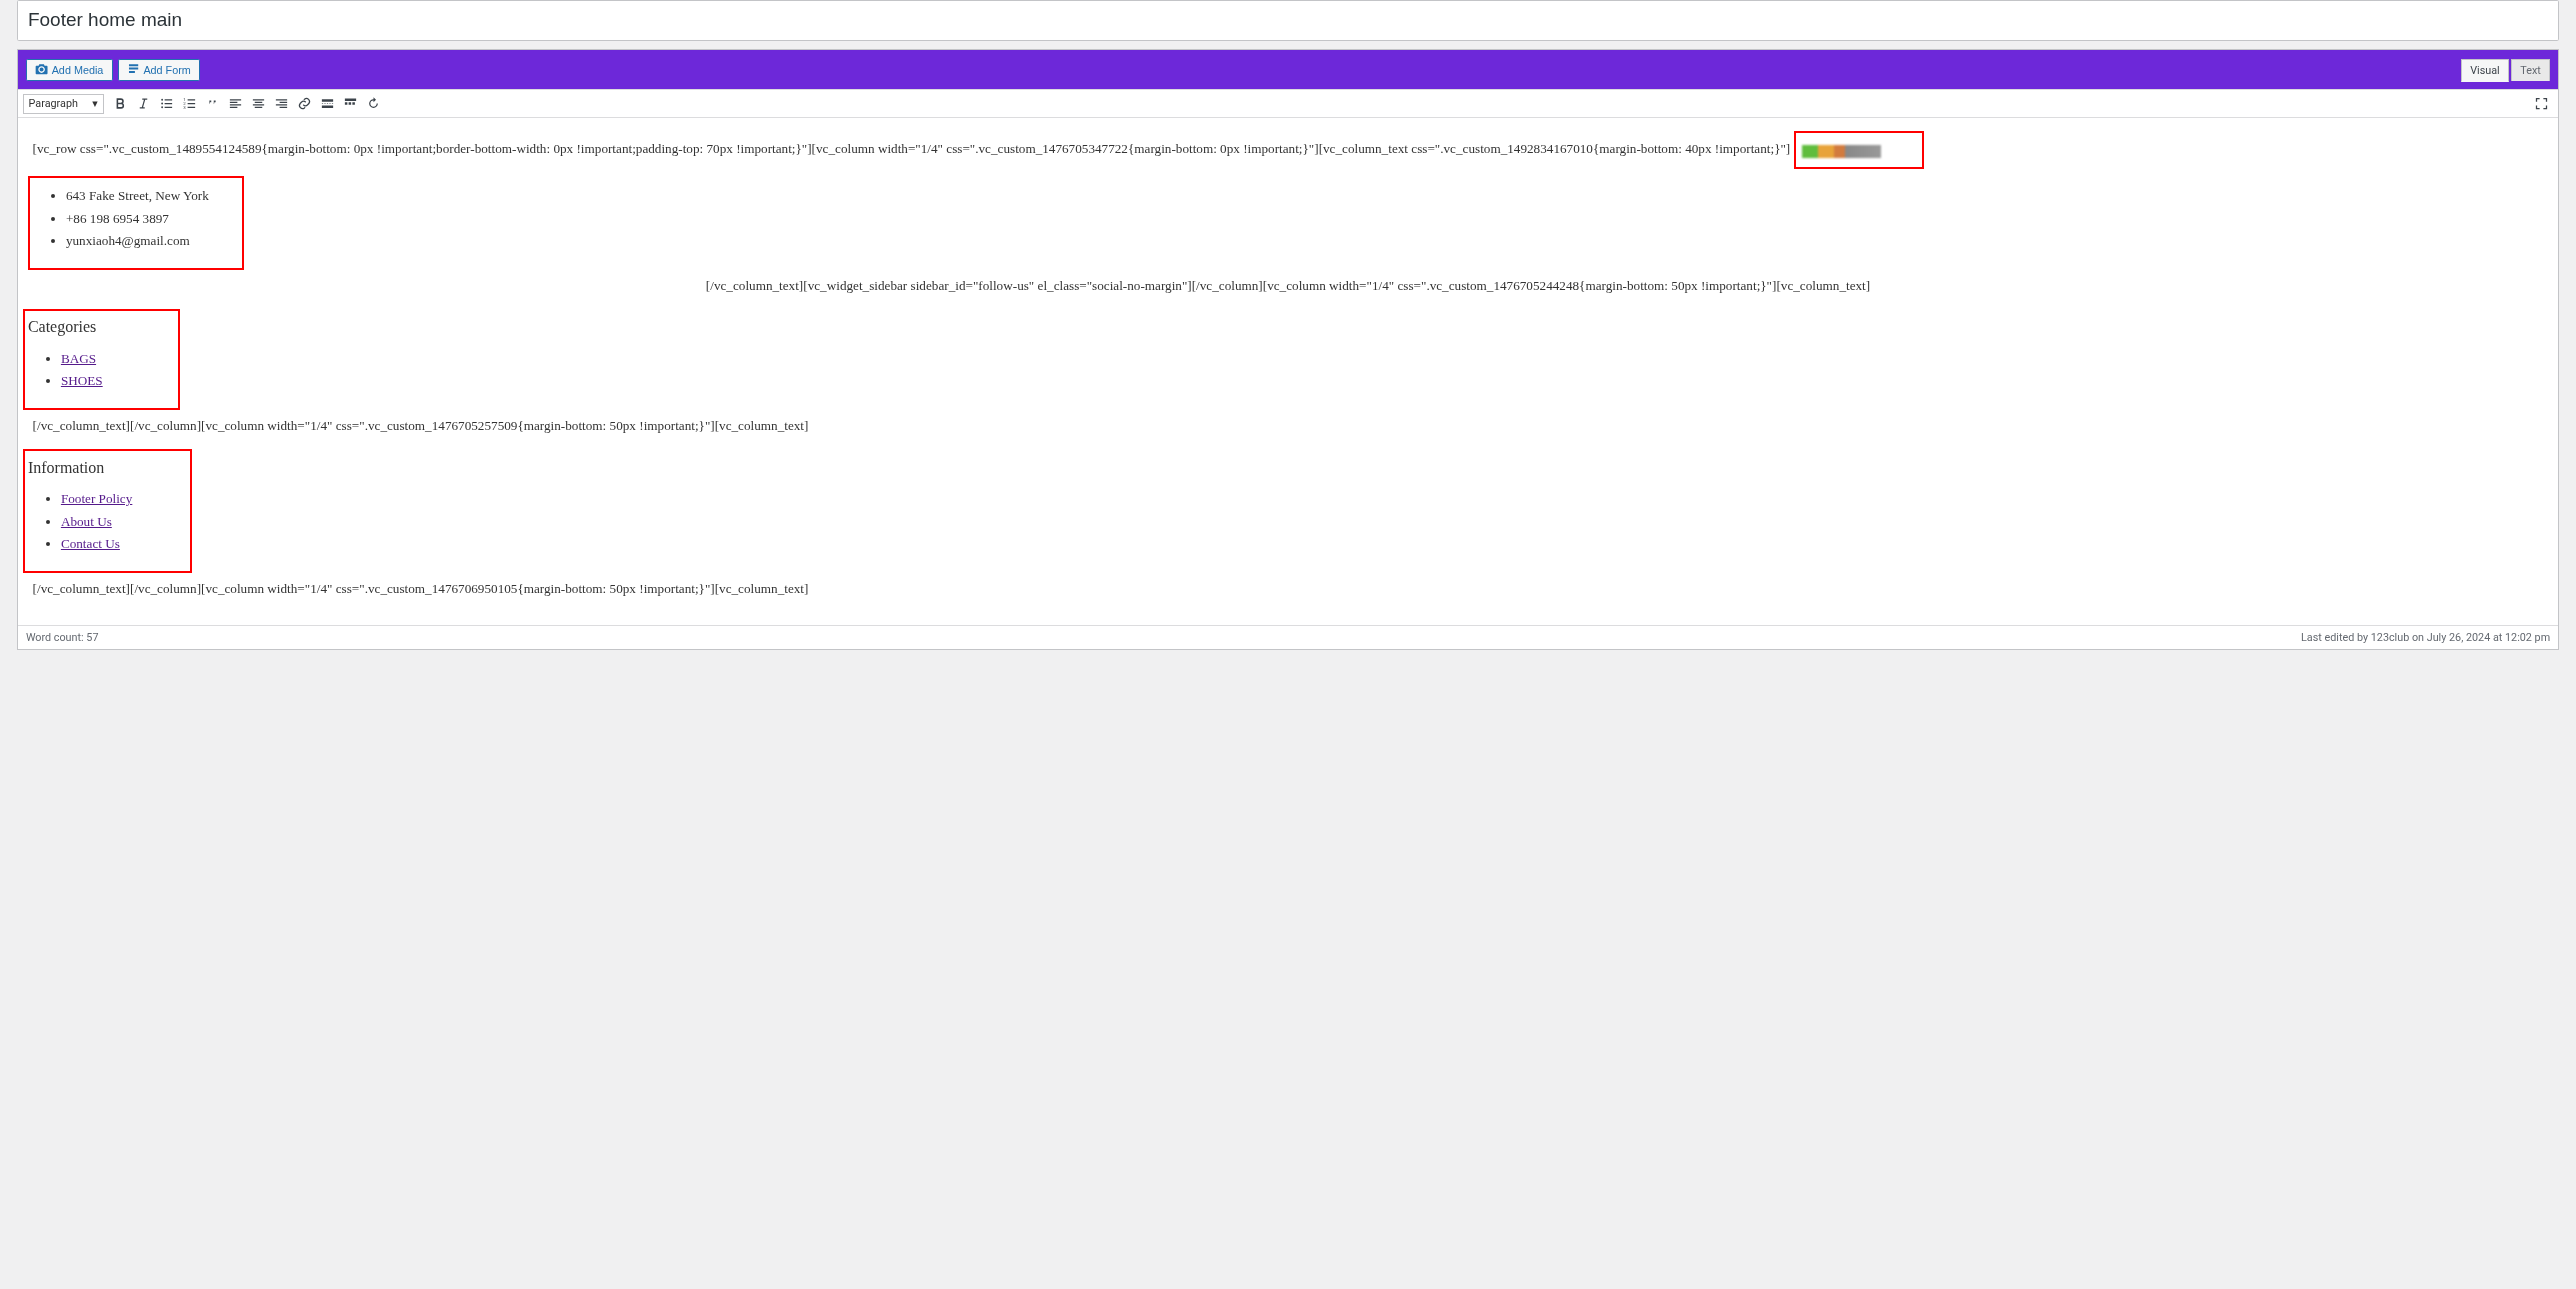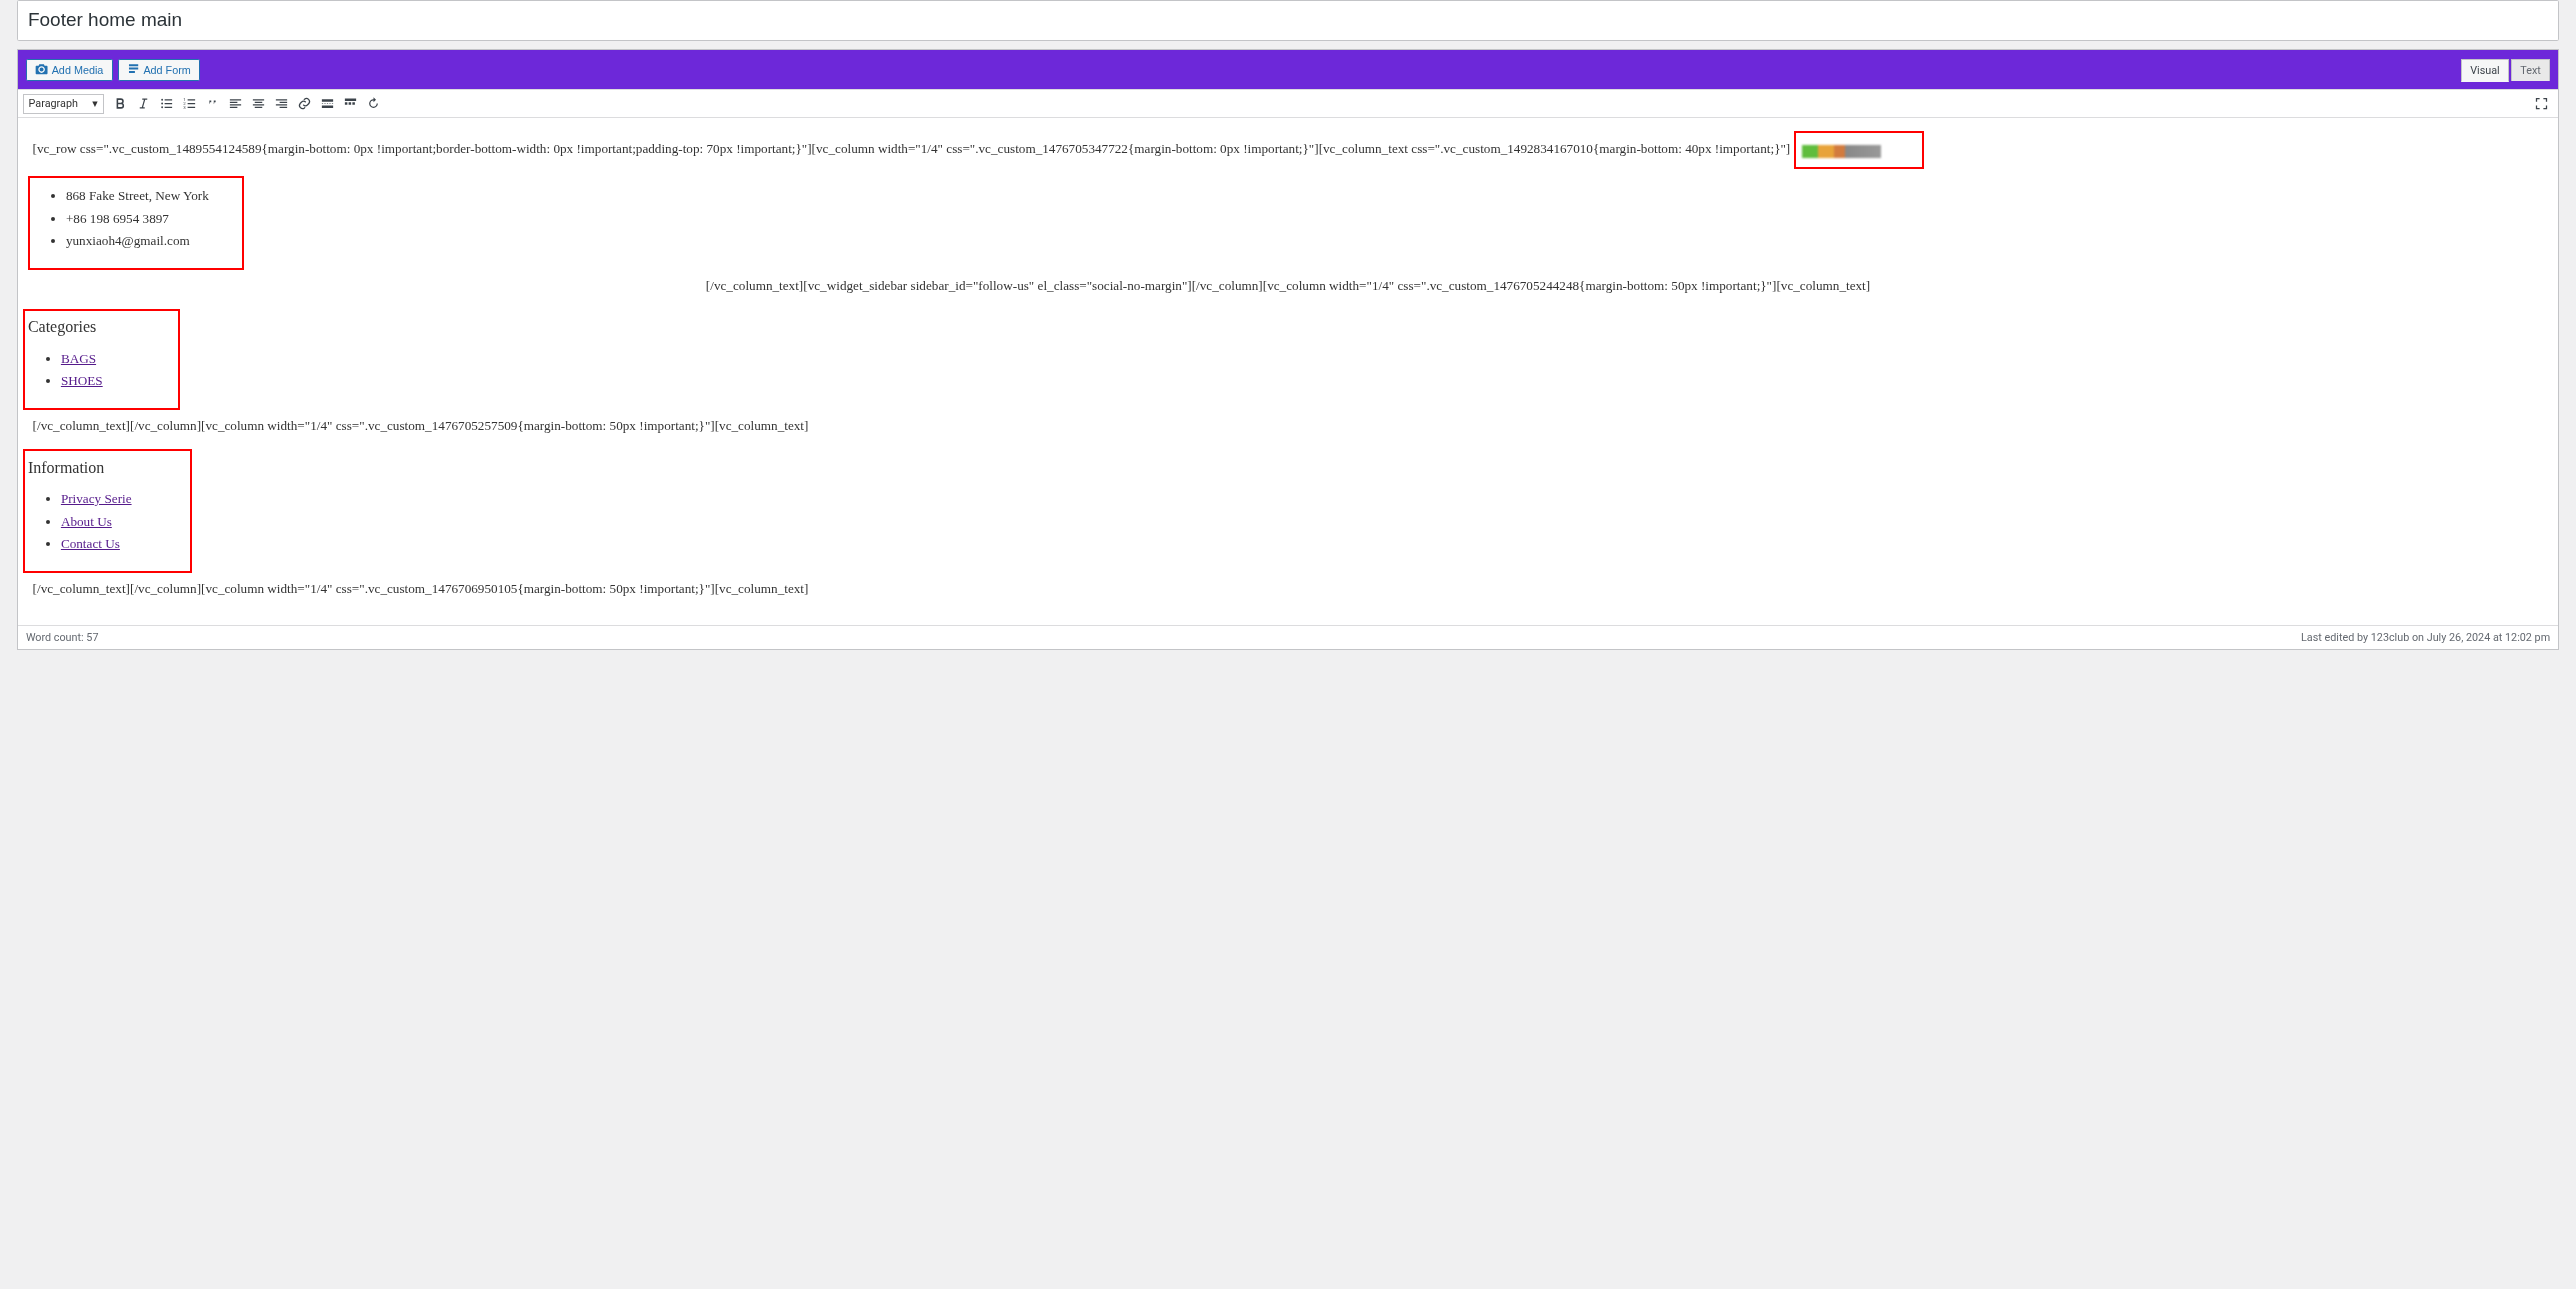--- a/index.html
+++ b/index.html
@@ -260,42 +260,42 @@
     </div>
 
     <div class="editor-content">
       <p>
         <span>[vc_row css=".vc_custom_1489554124589{margin-bottom: 0px !important;border-bottom-width: 0px !important;padding-top: 70px !important;}"][vc_column width="1/4" css=".vc_custom_1476705347722{margin-bottom: 0px !important;}"][vc_column_text css=".vc_custom_1492834167010{margin-bottom: 40px !important;}"]</span>
         <span class="redbox-img"><span class="blur-img"></span></span>
       </p>
 
       <div class="redbox-block" style="margin-left:-5px; margin-top:-6.6px;">
         <ul>
-          <li>868 Fake Street, New York</li>
+          <li>643 Fake Street, New York</li>
           <li>+86 198 6954 3897</li>
           <li>yunxiaoh4@gmail.com</li>
         </ul>
       </div>
 
       <p style="margin-top:5px;text-align:center;">[/vc_column_text][vc_widget_sidebar sidebar_id="follow-us" el_class="social-no-margin"][/vc_column][vc_column width="1/4" css=".vc_custom_1476705244248{margin-bottom: 50px !important;}"][vc_column_text]</p>
 
       <div class="redbox-block" style="margin-left:-10px; padding-right:75px;">
         <h3 style="margin-top:0;">Categories</h3>
         <ul>
           <li><a href="#">BAGS</a></li>
           <li><a href="#">SHOES</a></li>
         </ul>
       </div>
 
       <p style="margin-top:5px;">[/vc_column_text][/vc_column][vc_column width="1/4" css=".vc_custom_1476705257509{margin-bottom: 50px !important;}"][vc_column_text]</p>
 
       <div class="redbox-block" style="margin-left:-10px; padding-right:58px;">
         <h3 style="margin-top:0;">Information</h3>
         <ul>
-          <li><a href="#">Privacy Serie</a></li>
+          <li><a href="#">Footer Policy</a></li>
           <li><a href="#">About Us</a></li>
           <li><a href="#">Contact Us</a></li>
         </ul>
       </div>
 
       <p style="margin-top:5px;">[/vc_column_text][/vc_column][vc_column width="1/4" css=".vc_custom_1476706950105{margin-bottom: 50px !important;}"][vc_column_text]</p>
 
 
     </div>
 

